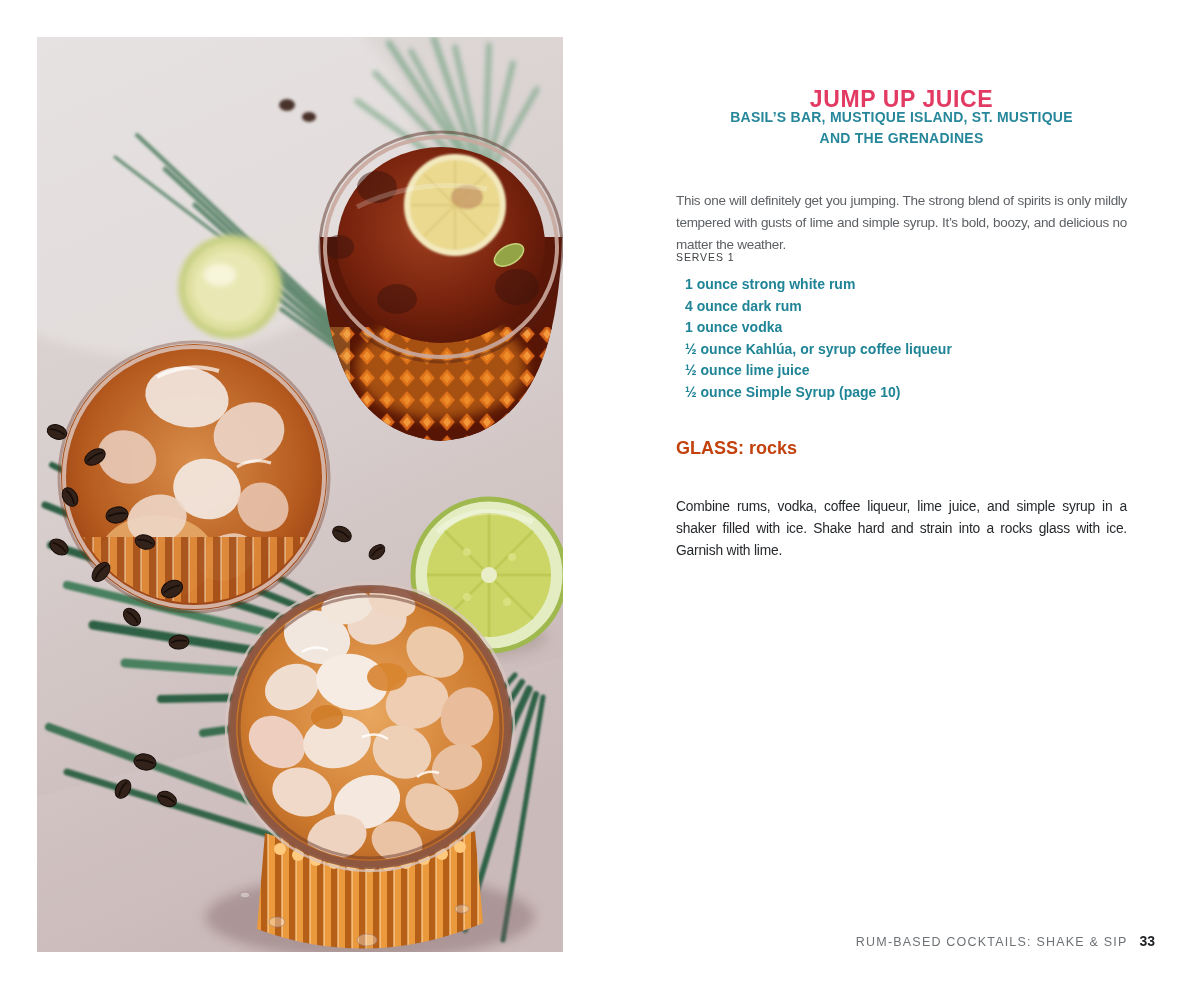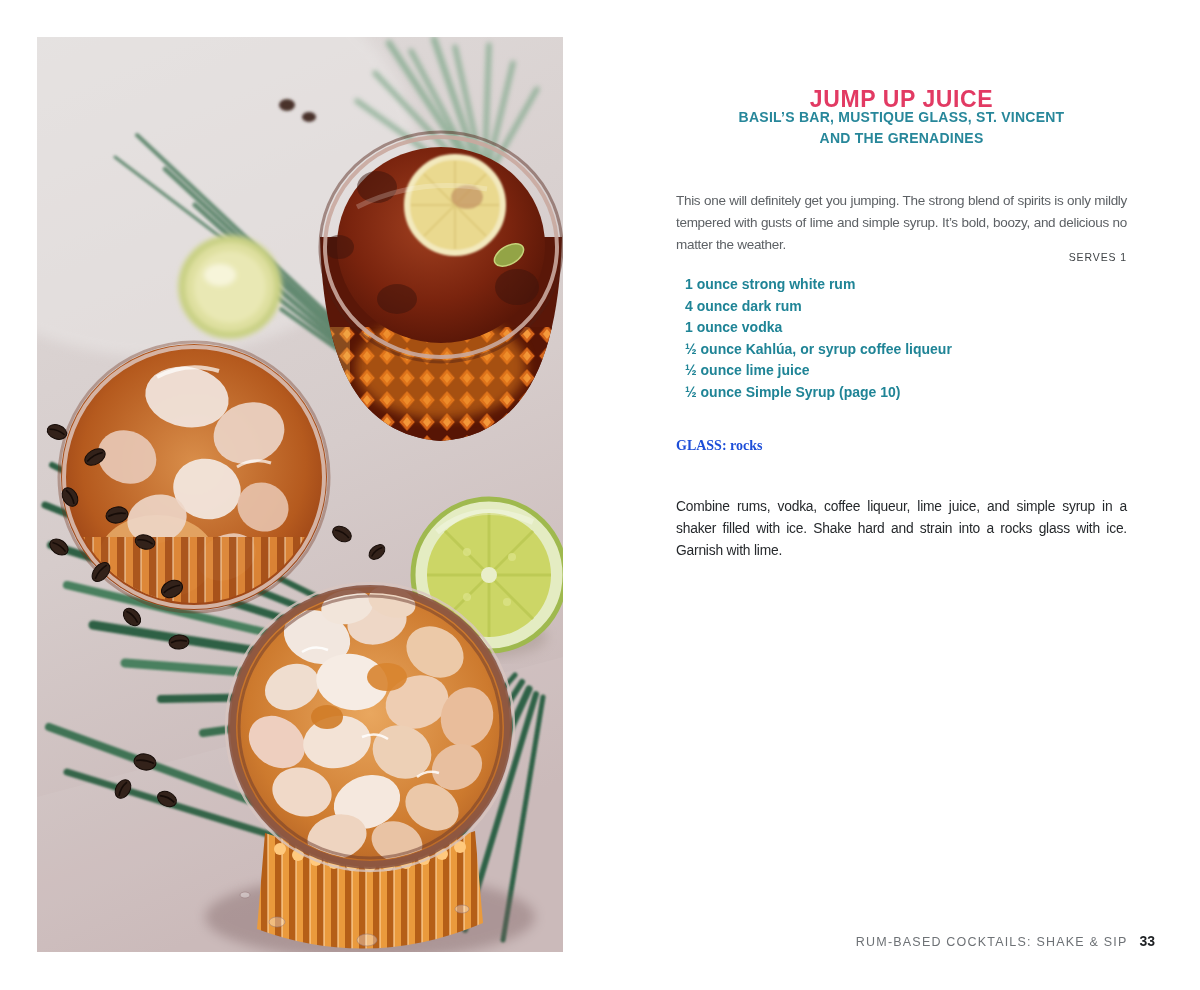--- a/index.html
+++ b/index.html
@@ -18,30 +18,30 @@
   }
   .recipe-subtitle{
     position:absolute;top:99px;left:0;right:0;text-align:center;
     font-size:14px;line-height:21px;font-weight:700;letter-spacing:.25px;color:#27879a;
   }
   .recipe-description{
     position:absolute;top:168px;left:0;right:0;text-align:justify;
     font-size:13.5px;line-height:22.3px;letter-spacing:-.3px;color:#5d6165;
   }
   .serves{
-    position:absolute;top:243px;left:0;right:0;text-align:right;
+    position:absolute;top:243px;left:0;right:0;text-align:left;
     font-size:10.5px;letter-spacing:.9px;color:#3f4346;
   }
   .ingredients{
     position:absolute;top:266px;left:0;right:0;
     font-size:14px;line-height:21.6px;font-weight:600;color:#1f8496;margin-left:9px;
   }
   .glass-line{
     position:absolute;top:430px;left:0;right:0;
-    font-size:14px;font-weight:700;color:#1d4ed8;font-family:Liberation Serif, serif;
+    font-size:18px;font-weight:700;color:#c2410c;
   }
   .instructions{
     position:absolute;top:474px;left:0;right:0;text-align:justify;
     font-size:13.8px;line-height:22.3px;letter-spacing:-.2px;color:#26292c;
   }
   .page-footer{
     position:absolute;top:933px;right:45px;display:flex;align-items:baseline;gap:12px;margin-left:26px;
   }
   .footer-section{font-size:12.5px;letter-spacing:1.2px;color:#6e7276;white-space:nowrap;}
   .footer-page-number{font-size:14px;font-weight:700;color:#1e2124;}
@@ -361,21 +361,21 @@
     <ellipse cx="330" cy="903" rx="10" ry="6"></ellipse>
     <ellipse cx="425" cy="872" rx="7" ry="4"></ellipse>
     <ellipse cx="208" cy="858" rx="5" ry="3"></ellipse>
   </g>
 </svg>
 </div>
 
 <div class="text-col">
   <h1 class="recipe-title">JUMP UP JUICE</h1>
   <div class="recipe-subtitle">
-    <div>BASIL’S BAR, MUSTIQUE GLASS, ST. VINCENT</div>
+    <div>BASIL’S BAR, MUSTIQUE ISLAND, ST. MUSTIQUE</div>
     <div>AND THE GRENADINES</div>
   </div>
   <p class="recipe-description">This one will definitely get you jumping. The strong blend of spirits is only mildly tempered with gusts of lime and simple syrup. It’s bold, boozy, and delicious no matter the weather.</p>
   <div class="serves">SERVES 1</div>
   <div class="ingredients">
     <div>1 ounce strong white rum</div>
     <div>4 ounce dark rum</div>
     <div>1 ounce vodka</div>
     <div>½ ounce Kahlúa, or syrup coffee liqueur</div>
     <div>½ ounce lime juice</div>

